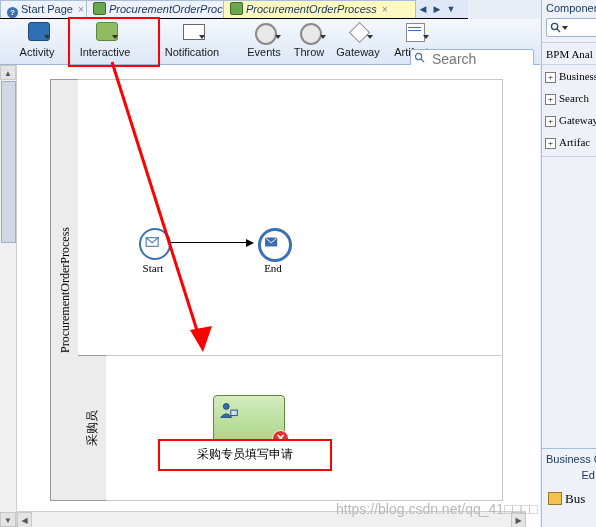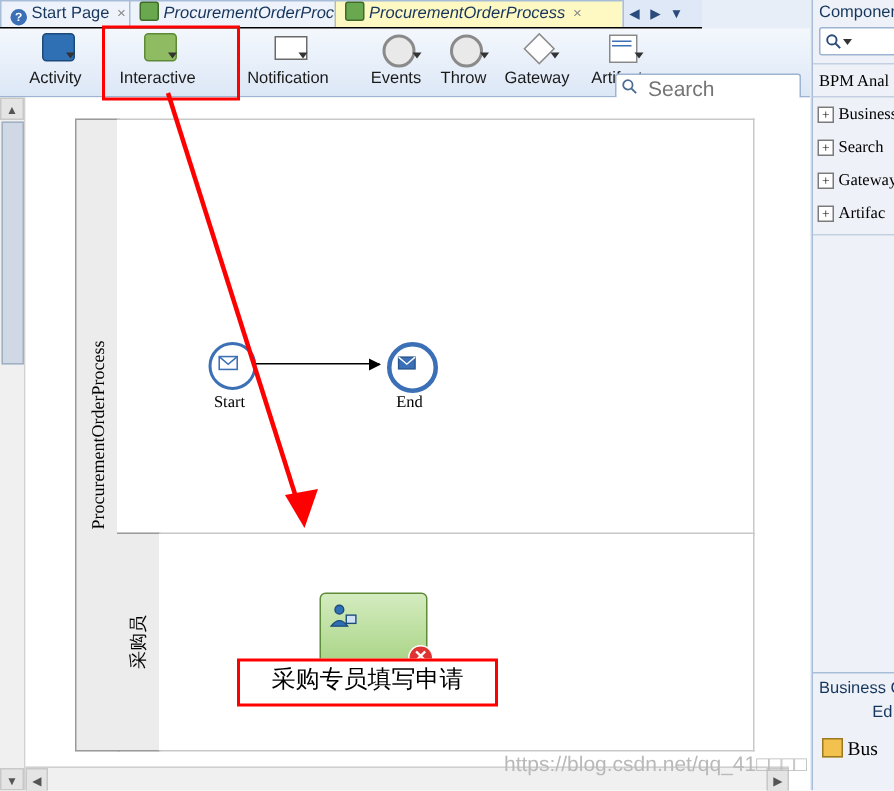--- a/index.html
+++ b/index.html
@@ -69,21 +69,21 @@
   .evt.end{border-width:3px;}
   .evtlabel{position:absolute;font-size:11px;color:#000;text-align:center;font-family:"Liberation Serif",serif;}
   .seqarrow{position:absolute;height:1px;background:#000;}
   .seqarrow:after{content:"";position:absolute;right:-1px;top:-3.5px;border-left:8px solid #000;border-top:4px solid transparent;border-bottom:4px solid transparent;}
 
   .task{position:absolute;left:196px;top:330px;width:70px;height:46px;background:linear-gradient(#d4ecbf,#a9d486);border:1px solid #5e8c3a;border-radius:4px;}
   .errbadge{position:absolute;right:-5px;bottom:-5px;width:15px;height:15px;border-radius:50%;background:#d33;color:#fff;font-size:11px;line-height:14px;text-align:center;font-weight:bold;border:1px solid #fff;}
 
   .redbox{position:absolute;border:2px solid #f00;}
   .callout{position:absolute;left:141px;top:374px;width:170px;height:28px;border:2px solid #f00;background:#fff;}
-  .callout span{display:block;line-height:26px;text-align:center;font-size:16px;color:#000;}
+  .callout span{display:block;line-height:26px;text-align:center;font-size:12px;color:#000;}
 
   .hscroll{position:absolute;left:17px;top:446px;width:509px;height:16px;background:#f0f0f0;border-top:1px solid #d0d0d0;}
   .hscroll .arrow{position:absolute;top:0;width:15px;height:16px;text-align:center;font-size:8px;line-height:16px;color:#555;background:#e4e4e4;border:1px solid #c8c8c8;box-sizing:border-box;}
 
   
   .rpanel{position:absolute;left:541px;top:0;width:55px;height:527px;background:#eef2f8;border-left:1px solid #a8bdd8;}
   .rtitle{position:absolute;left:4px;top:2px;font-size:11px;color:#17365d;white-space:nowrap;}
   .rsearch{position:absolute;left:4px;top:18px;width:60px;height:17px;background:#fff;border:1px solid #9db4d2;border-radius:2px;}
   .rsearch .sicon{position:absolute;left:3px;top:3px;width:11px;height:11px;}
   .rsearch .caret2{position:absolute;left:15px;top:7px;width:0;height:0;border-left:3px solid transparent;border-right:3px solid transparent;border-top:4px solid #333;}

